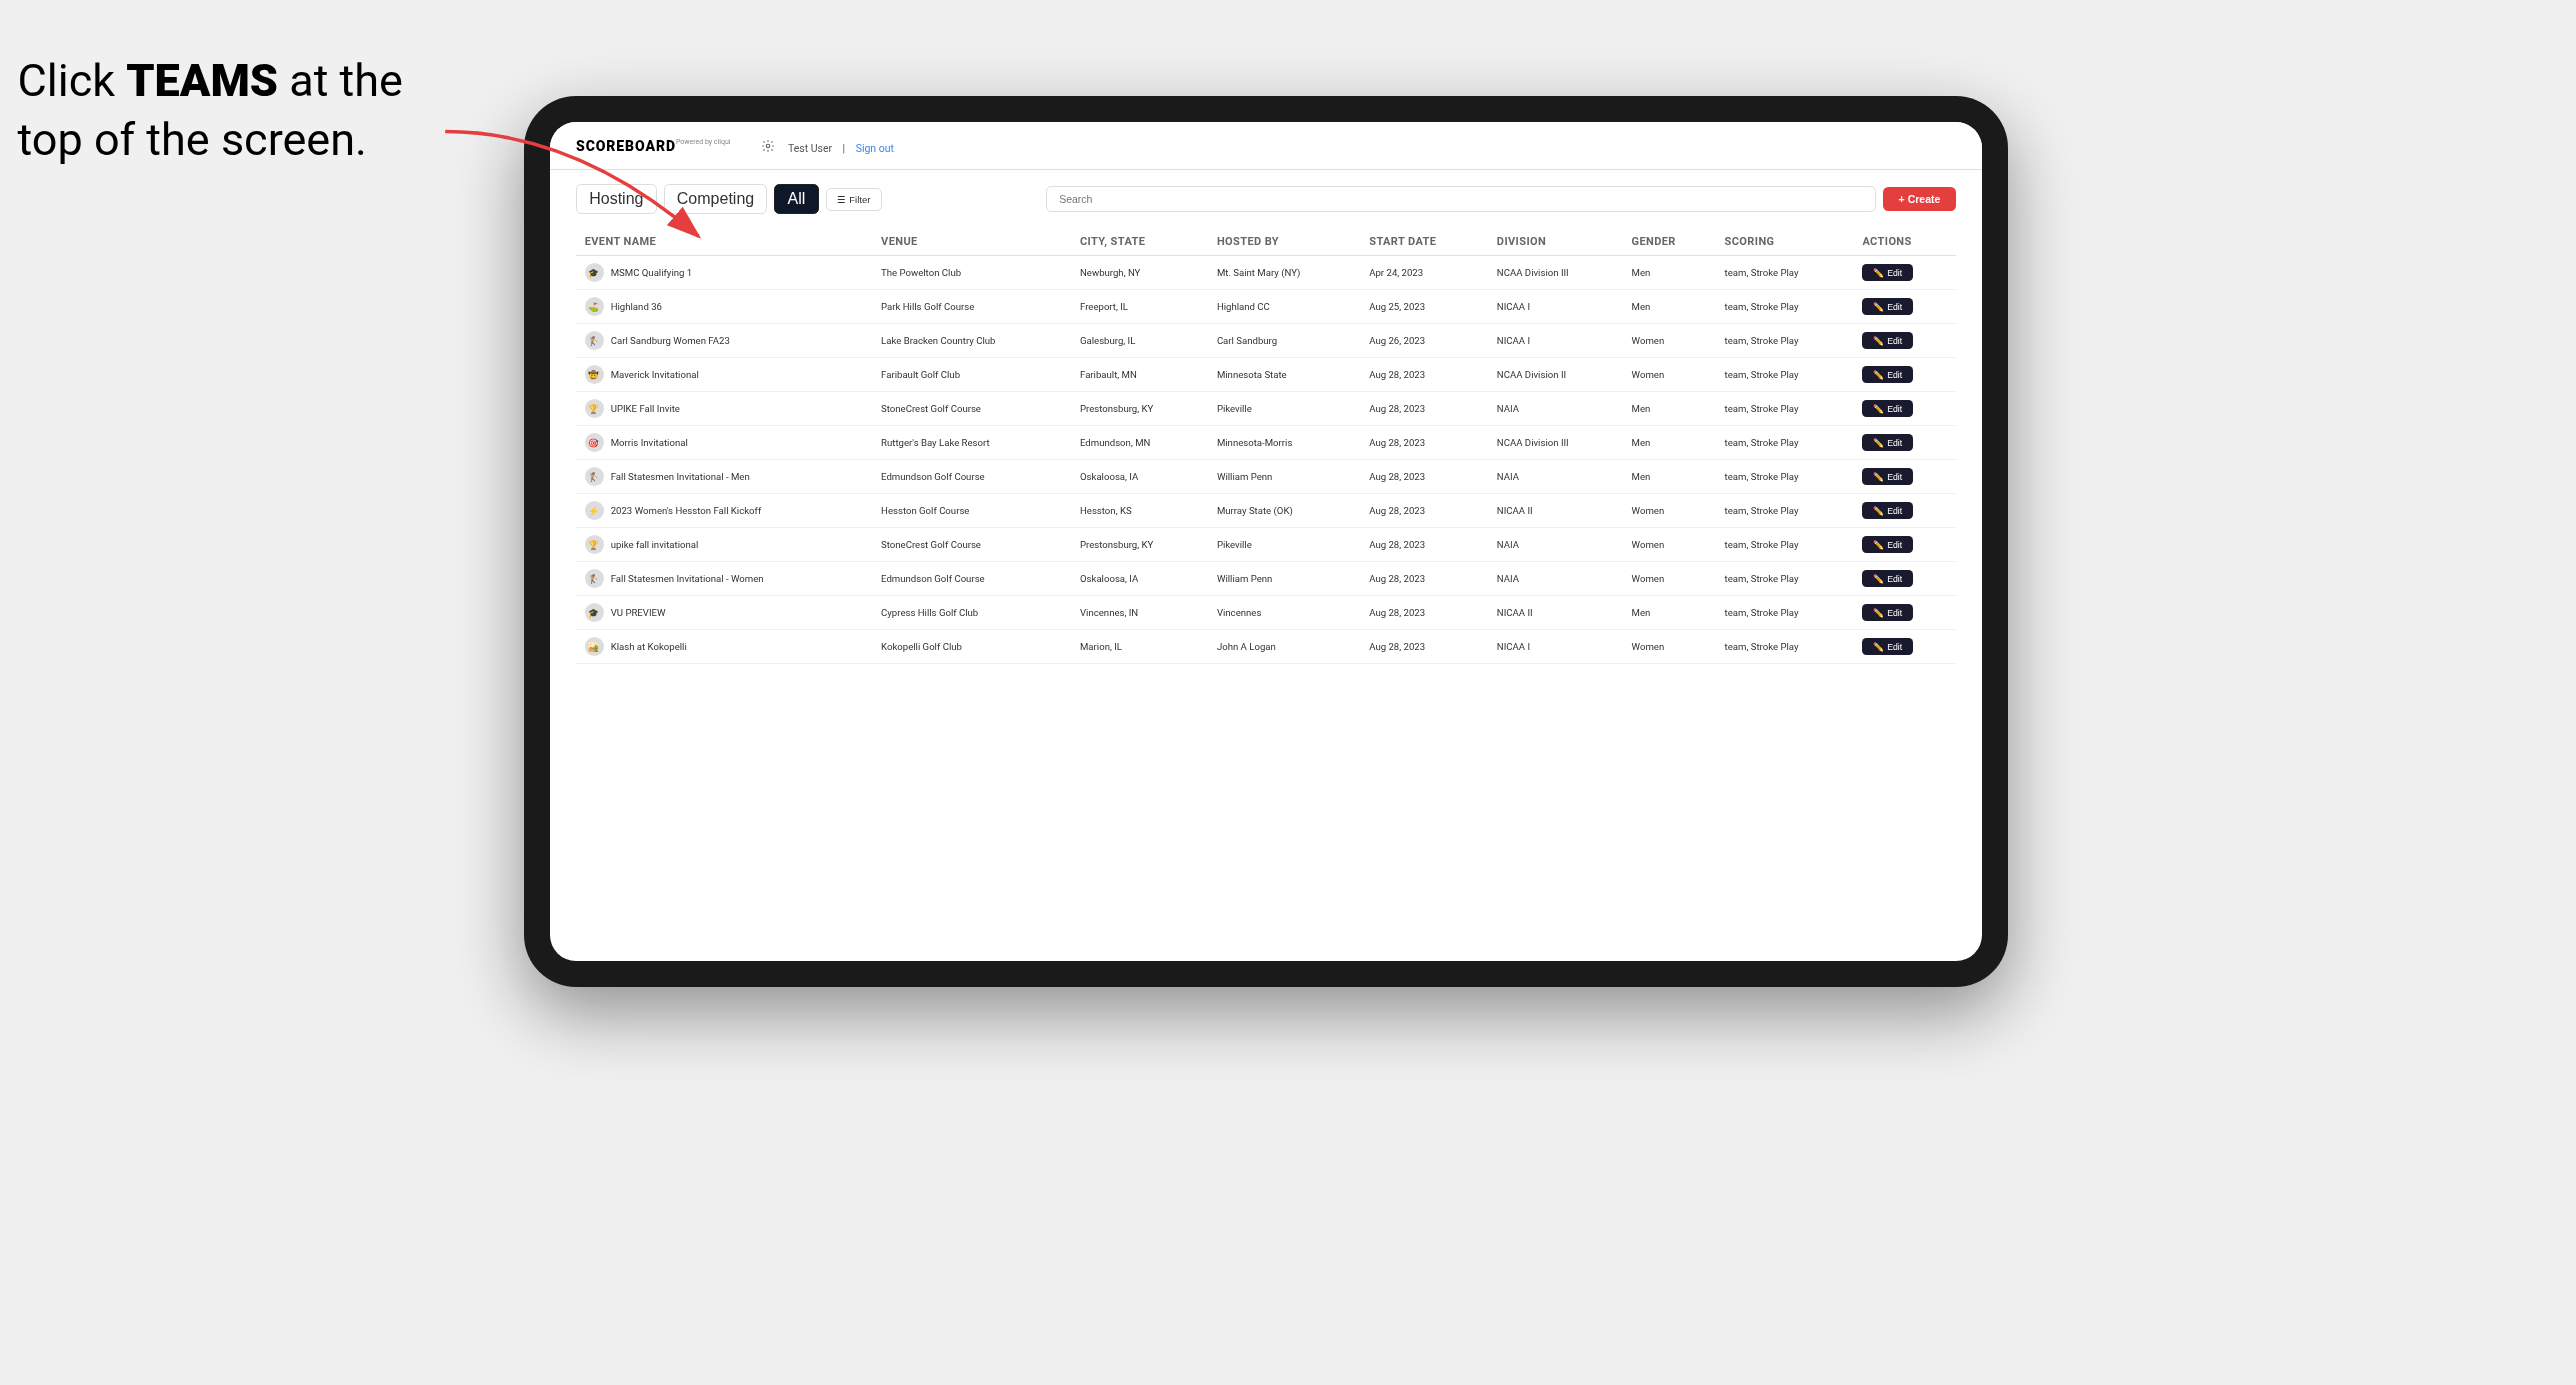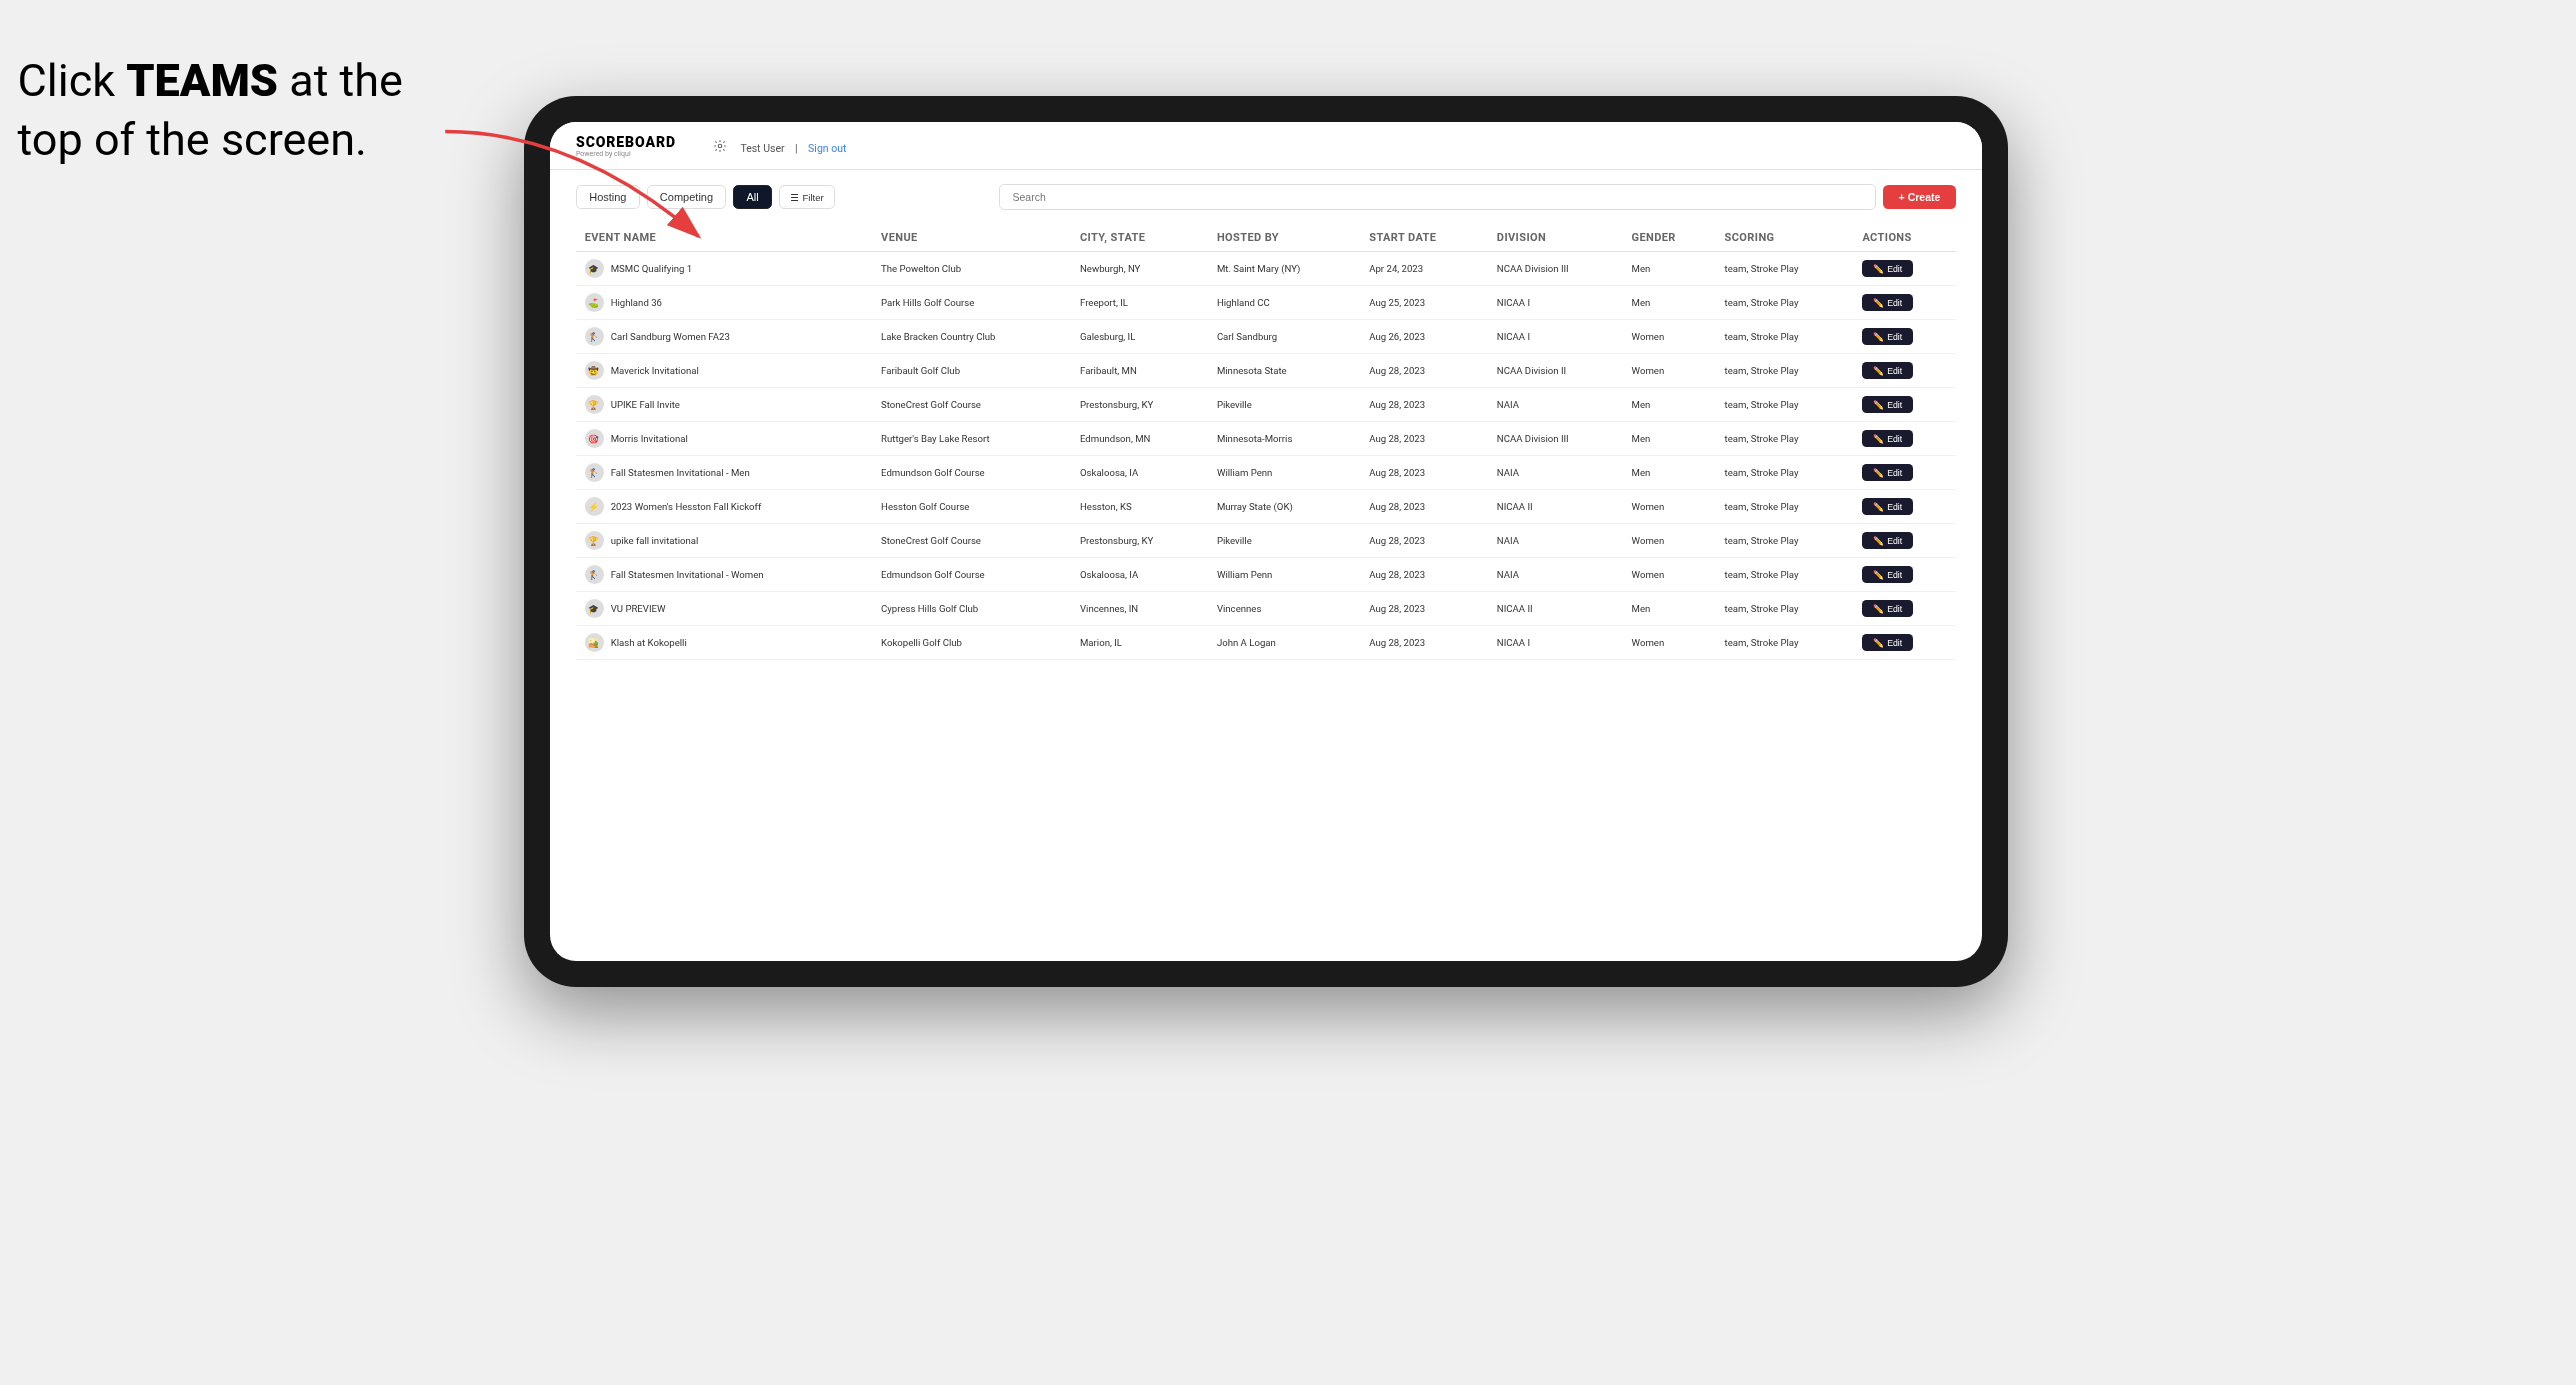--- a/index.html
+++ b/index.html
@@ -65,22 +65,22 @@
       align-items: center;
       padding: 0 26px;
       height: 48px;
       border-bottom: 1.7px solid #e0e0e0;
       background: #fff;
       flex-shrink: 0;
     }
 
     .logo-area {
       display: flex;
-      flex-direction: column;
-      margin-right: 35px;
+      flex-direction: row;
+      margin-right: 28px;
     }
     .logo-text {
       font-size: 14px;
       font-weight: 900;
       letter-spacing: 0.9px;
       color: #000;
     }
     .logo-sub {
       font-size: 7px;
       color: #888;
@@ -141,21 +141,21 @@
       align-items: center;
       gap: 7px;
       margin-bottom: 14px;
     }
 
     .filter-btn {
       padding: 5.2px 12.2px;
       border: 0.9px solid #ddd;
       border-radius: 5.2px;
       background: #fff;
-      font-size: 11px;
+      font-size: 16px;
       cursor: pointer;
       color: #333;
     }
     .filter-btn.active {
       background: #0f172a;
       color: #fff;
       border-color: #222;
     }
 
     .filter-icon-btn {

